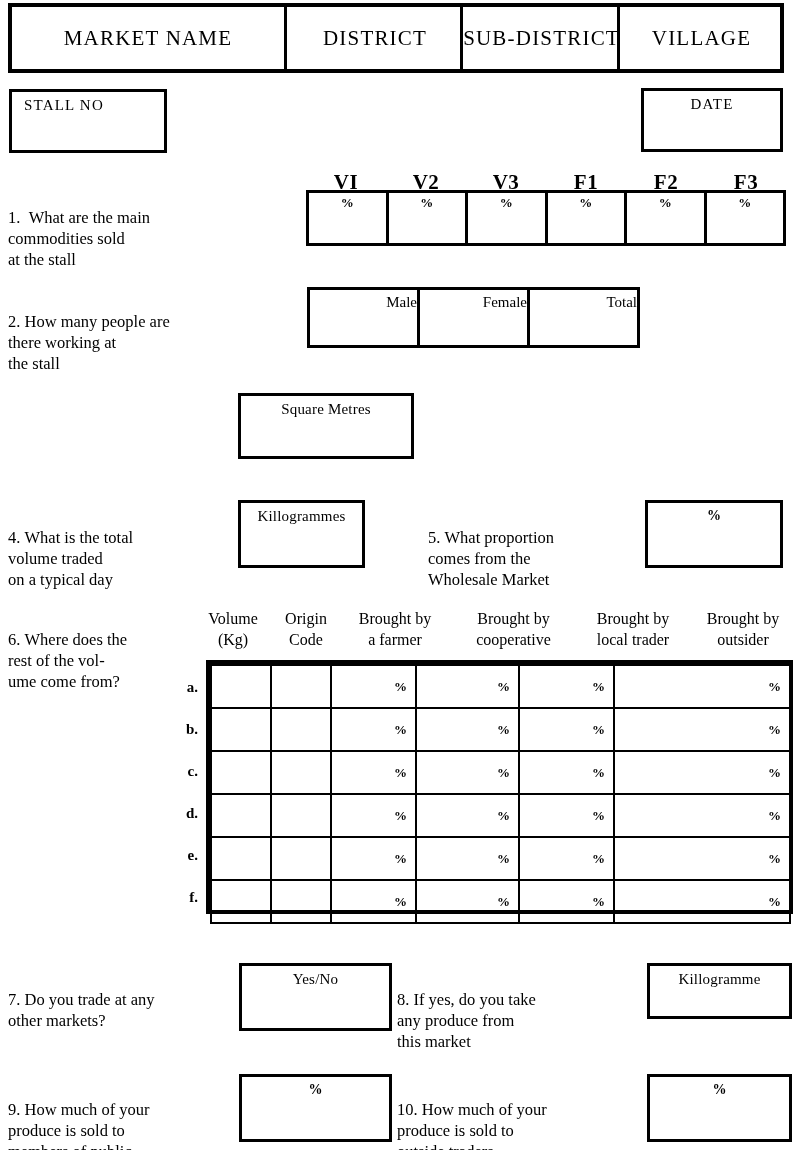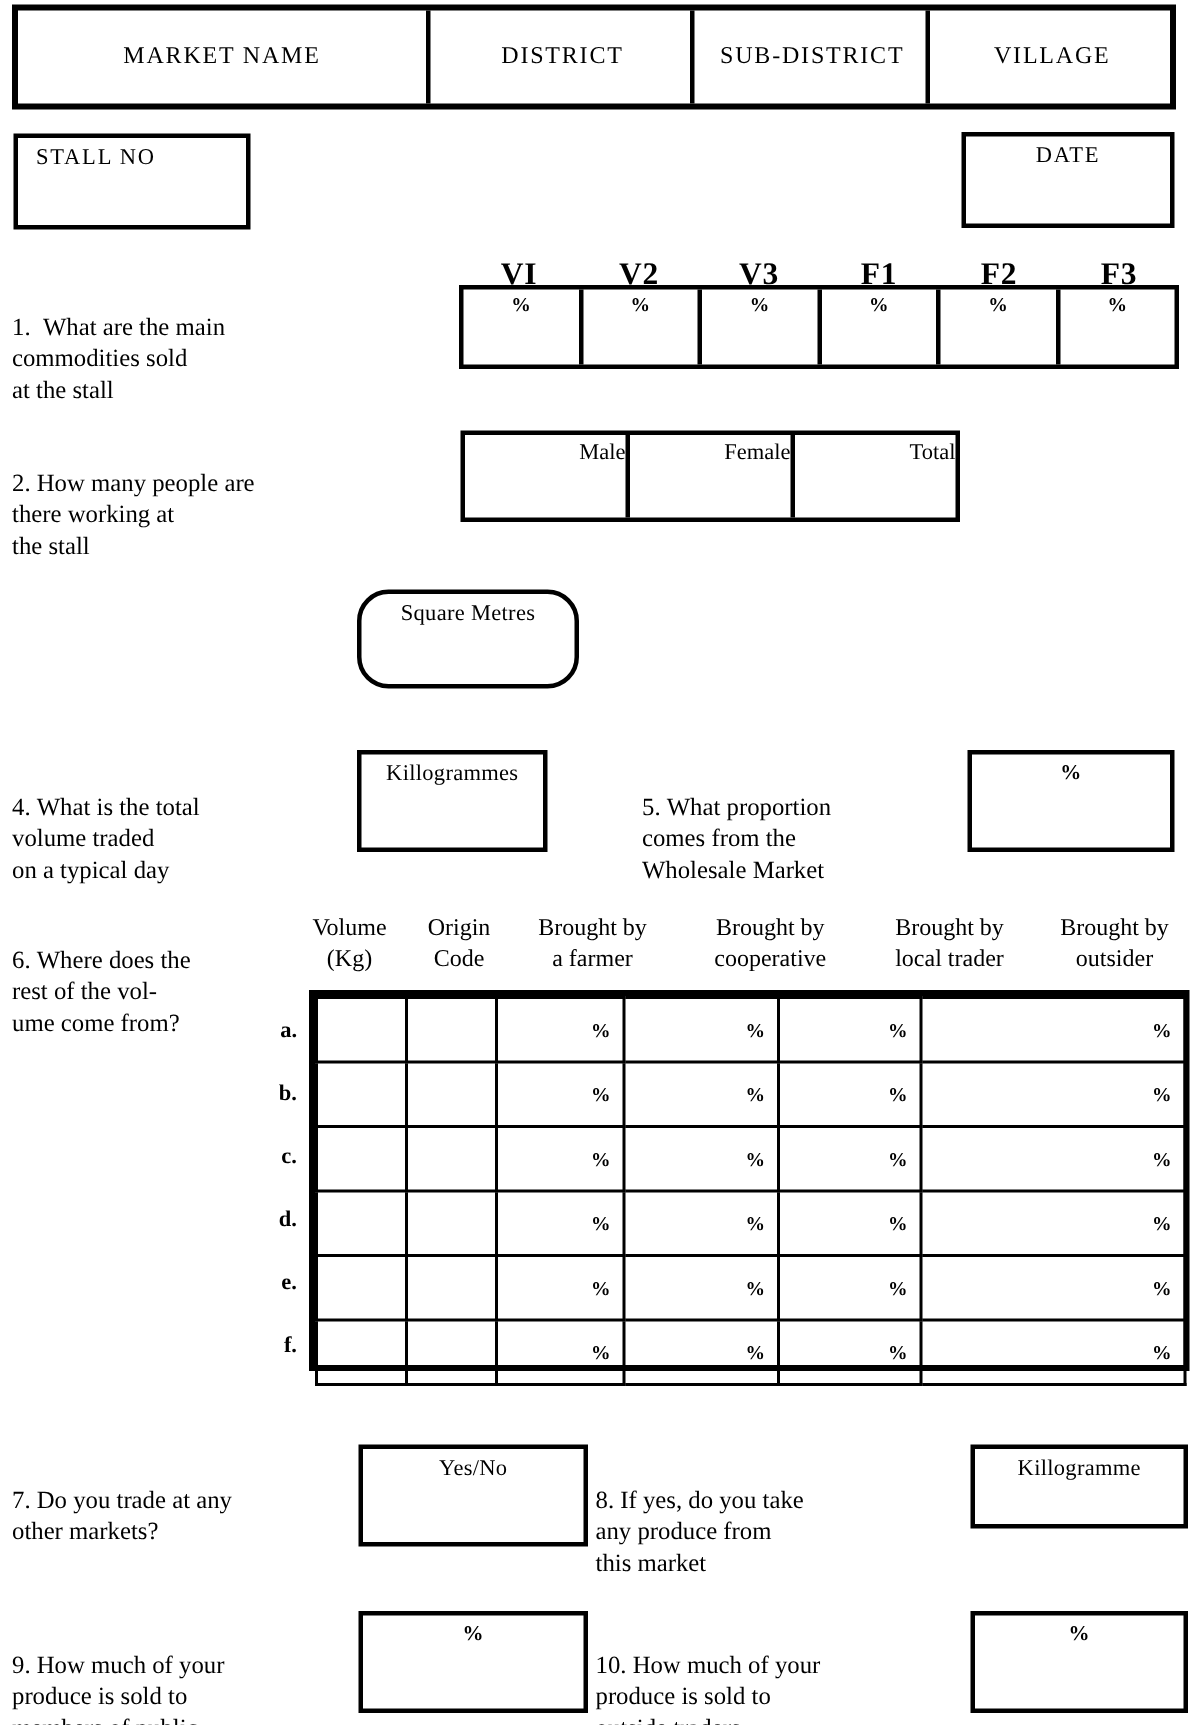--- a/index.html
+++ b/index.html
@@ -47,21 +47,21 @@
     width: 776px; height: 70px;
     border: 4px solid #000;
     box-sizing: border-box;
   }
   #header-table .hcell {
     position: absolute;
     top: 0; bottom: 0;
     display: flex;
     align-items: center;
     justify-content: center;
-    font-size: 16px;
+    font-size: 21px;
     letter-spacing: 1.2px;
     font-variant: small-caps;
     text-transform: uppercase;
   }
   #header-table .hcell + .hcell { border-left: 3px solid #000; }
 
   
   .qtext {
     position: absolute;
     font-size: 16.5px;
@@ -234,21 +234,21 @@
     </div>
     <div class="pcell">
       <span>Female</span>
     </div>
     <div class="pcell">
       <span>Total</span>
     </div>
   </div>
 
 
-  <div class="box" style="left:238px; top:393px; width:148px; height:66px;border-radius:21px;">
+  <div class="box" style="left:238px; top:393px; width:176px; height:66px;">
     <div class="box-label">Square Metres</div>
   </div>
 
   <div class="qtext" style="left:8px; top:506px; width:225px;">
     <span class="num">4.</span>&nbsp;<span>What is the total
 volume traded
 on a typical day</span>
   </div>
 
   <div class="box" style="left:238px; top:500px; width:127px; height:68px;">

